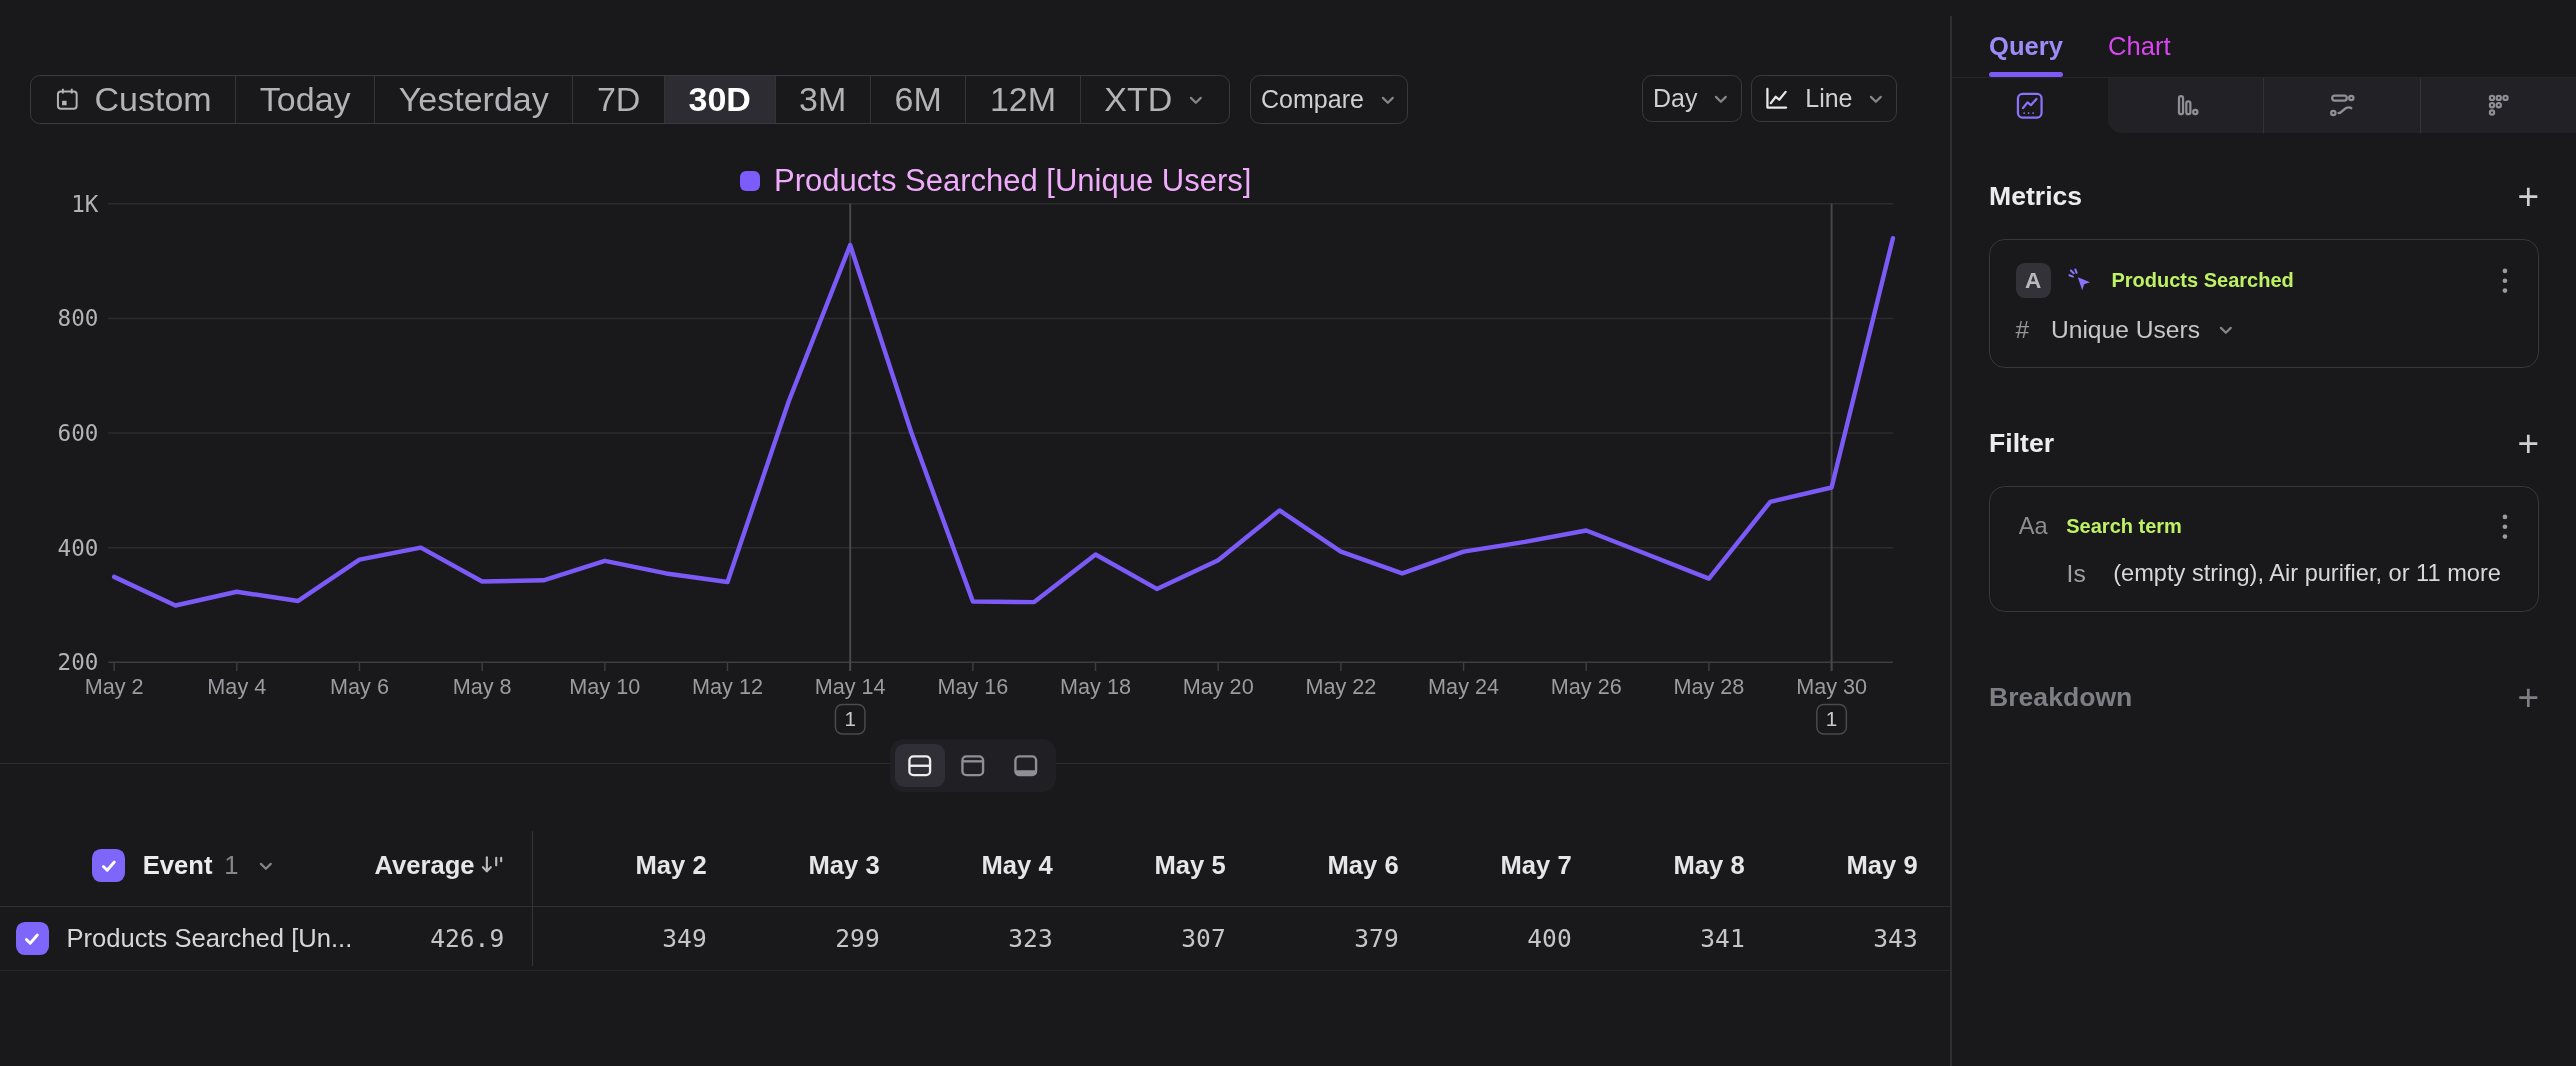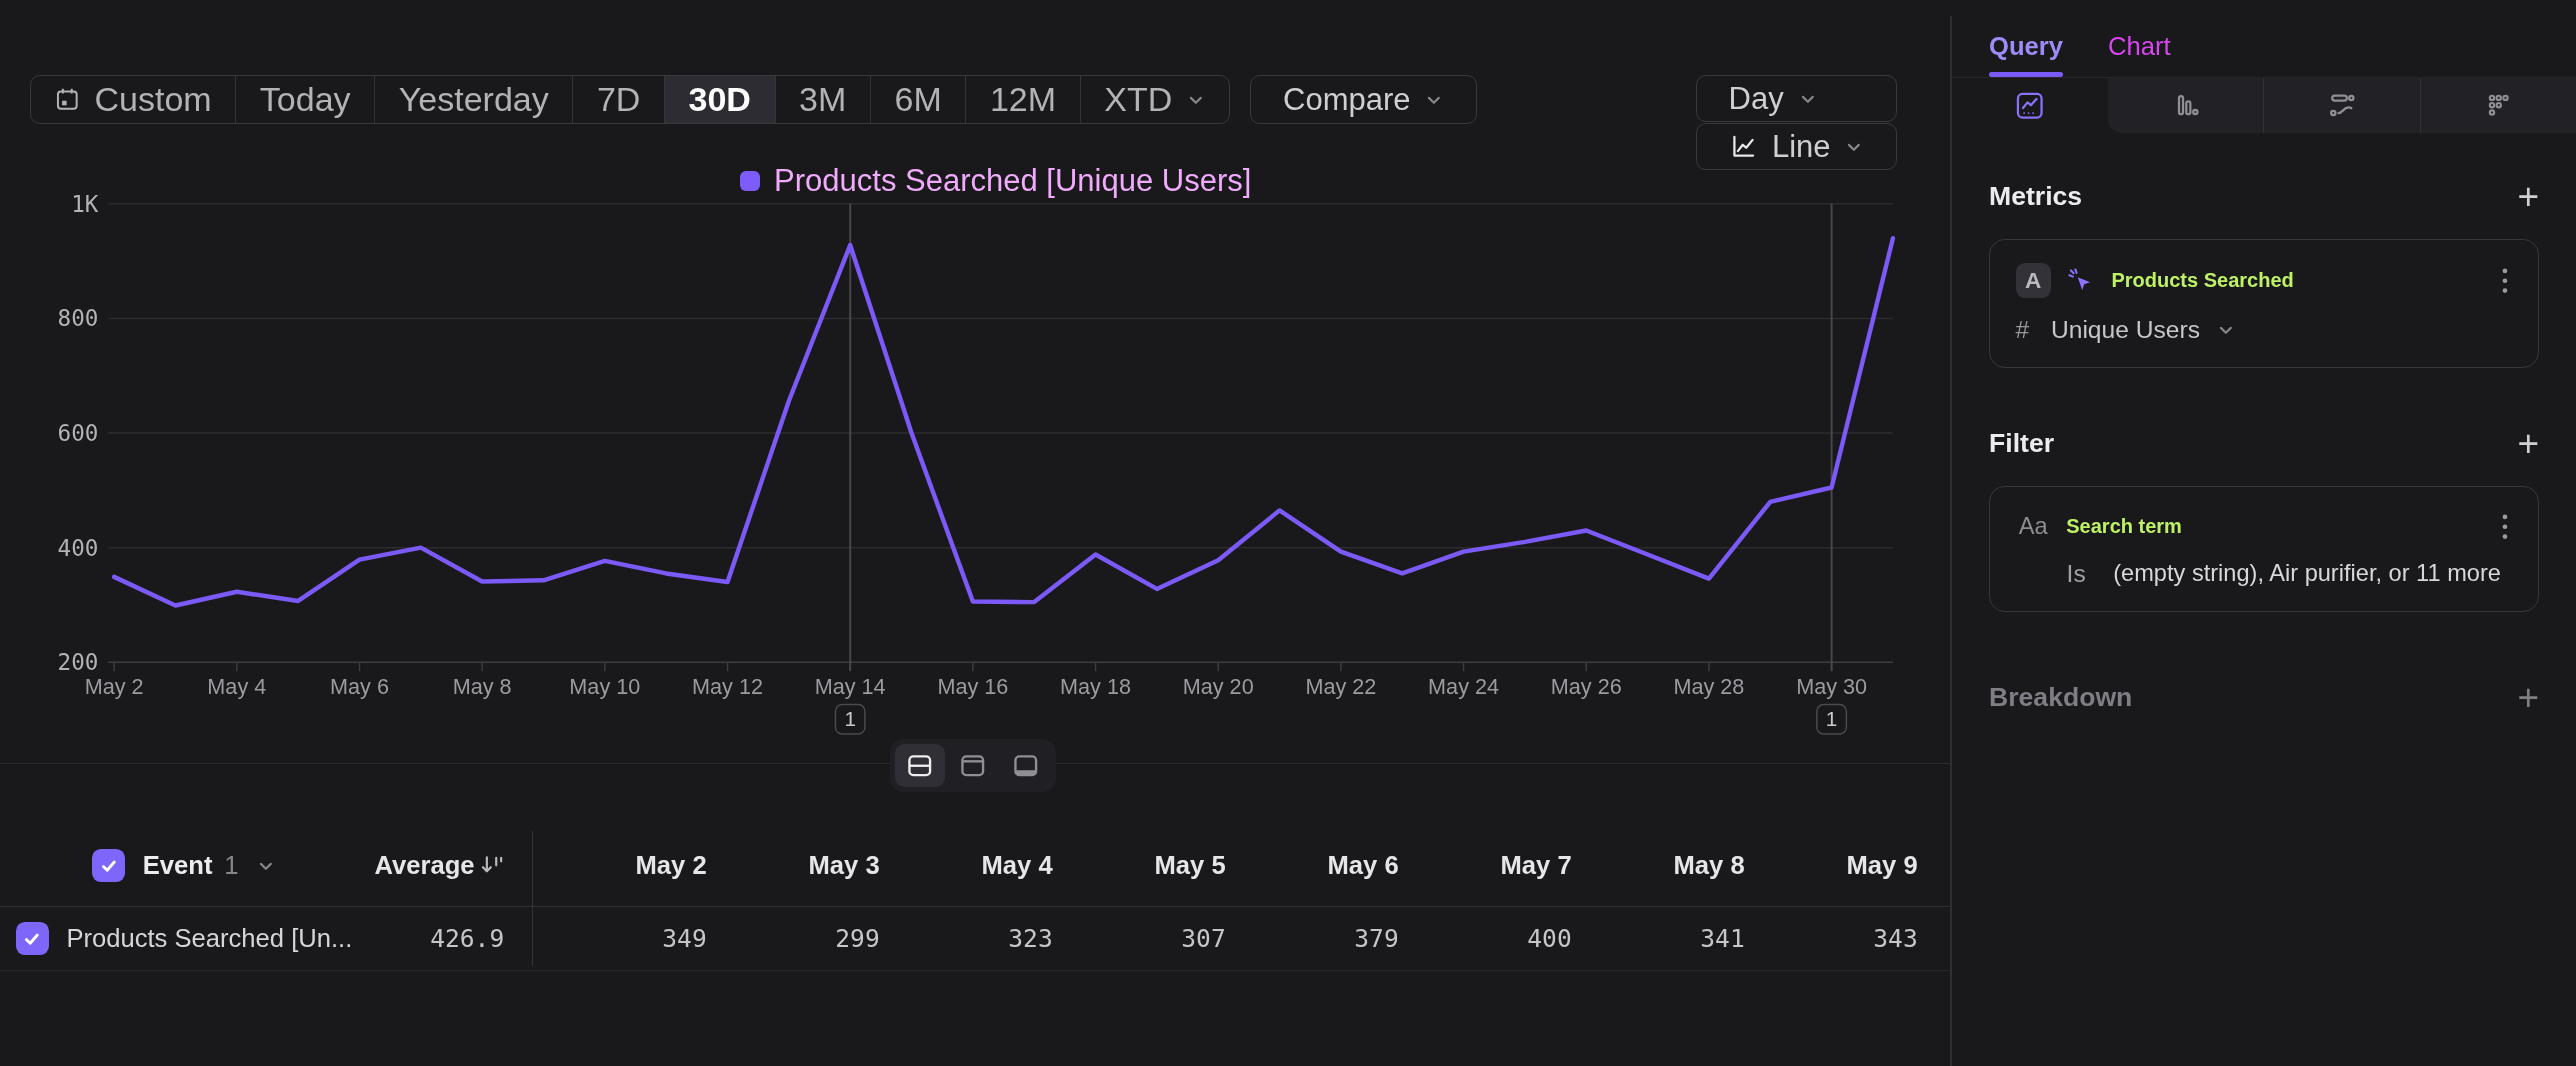--- a/index.html
+++ b/index.html
@@ -10,24 +10,24 @@
   }
   
   .main{position:absolute;top:0;left:0;width:1950px;height:1067px;}
   
   .toolbar-left{position:absolute;top:75px;left:29.5px;display:flex;align-items:stretch;}
   .range-group{display:flex;border:1px solid #3a3a3e;border-radius:9.8px;overflow:hidden;height:47px;}
   .range-btn{display:flex;align-items:center;gap:13.8px;padding:0 23.6px;background:transparent;border:none;
     border-left:1px solid #343438;color:#b2b2b7;font-size:34px;font-family:inherit;cursor:pointer;}
   .range-btn:first-child{border-left:none;}
   .range-btn.selected{background:#2c2c32;color:#ffffff;font-weight:700;}
-  .btn{display:flex;align-items:center;gap:13.8px;height:47px;padding:0 32px;border:1px solid #3a3a3e;
-    border-radius:9.8px;background:transparent;color:#cfcfd3;font-size:31px;font-family:inherit;cursor:pointer;box-sizing:border-box;}
+  .btn{display:flex;align-items:center;gap:13.8px;height:47px;padding:0 10px;border:1px solid #3a3a3e;
+    border-radius:9.8px;background:transparent;color:#cfcfd3;font-size:25px;font-family:inherit;cursor:pointer;box-sizing:border-box;}
   .compare-btn{margin-left:19.7px;height:49px;}
-  .toolbar-right{position:absolute;top:75px;right:53px;display:flex;gap:1px;flex-direction:column;}
+  .toolbar-right{position:absolute;top:75px;right:53px;display:flex;gap:9px;}
   .chev{color:#85858b;flex:none;}
   
   .legend{position:absolute;top:163px;left:39px;width:1913px;display:flex;justify-content:center;align-items:center;gap:13.8px;pointer-events:none;}
   .legend-swatch{width:20.7px;height:20.7px;border-radius:5.9px;}
   .legend-label{font-size:31px;color:#f0abfc;}
   
   #chart-svg{position:absolute;top:0;left:0;pointer-events:none;}
   text.ylab{fill:#b2b2b7;font-size:23px;font-family:"DejaVu Sans Mono",monospace;}
   text.xlab{fill:#9b9ba1;font-size:22px;font-family:"Liberation Sans",sans-serif;}
   text.abadge{fill:#c9c9ce;font-size:21px;font-family:"Liberation Sans",sans-serif;}

